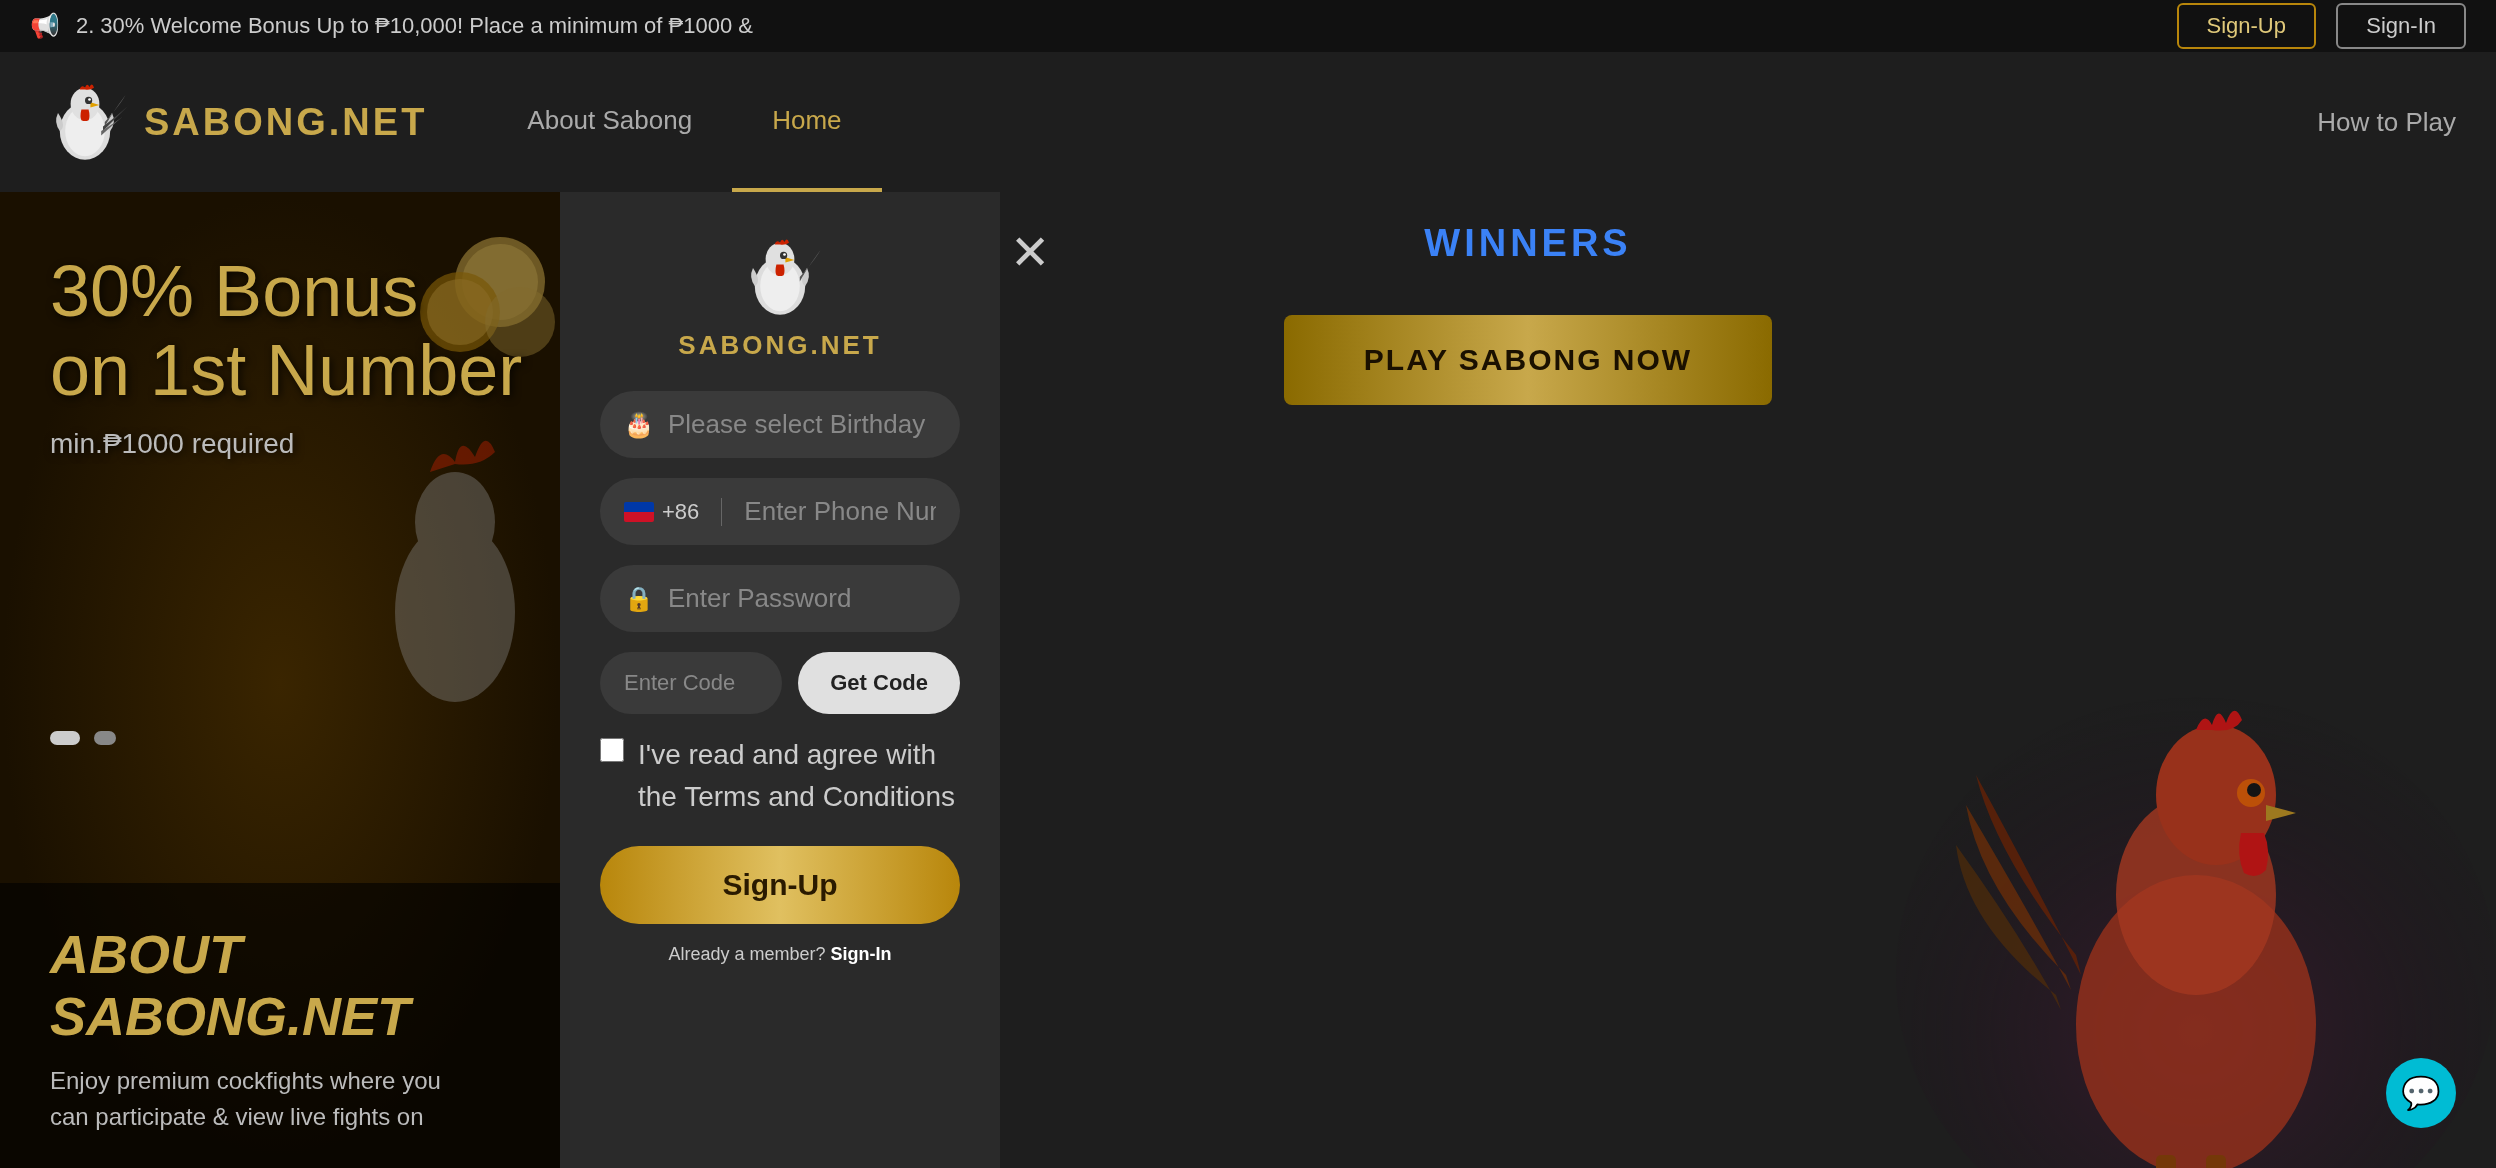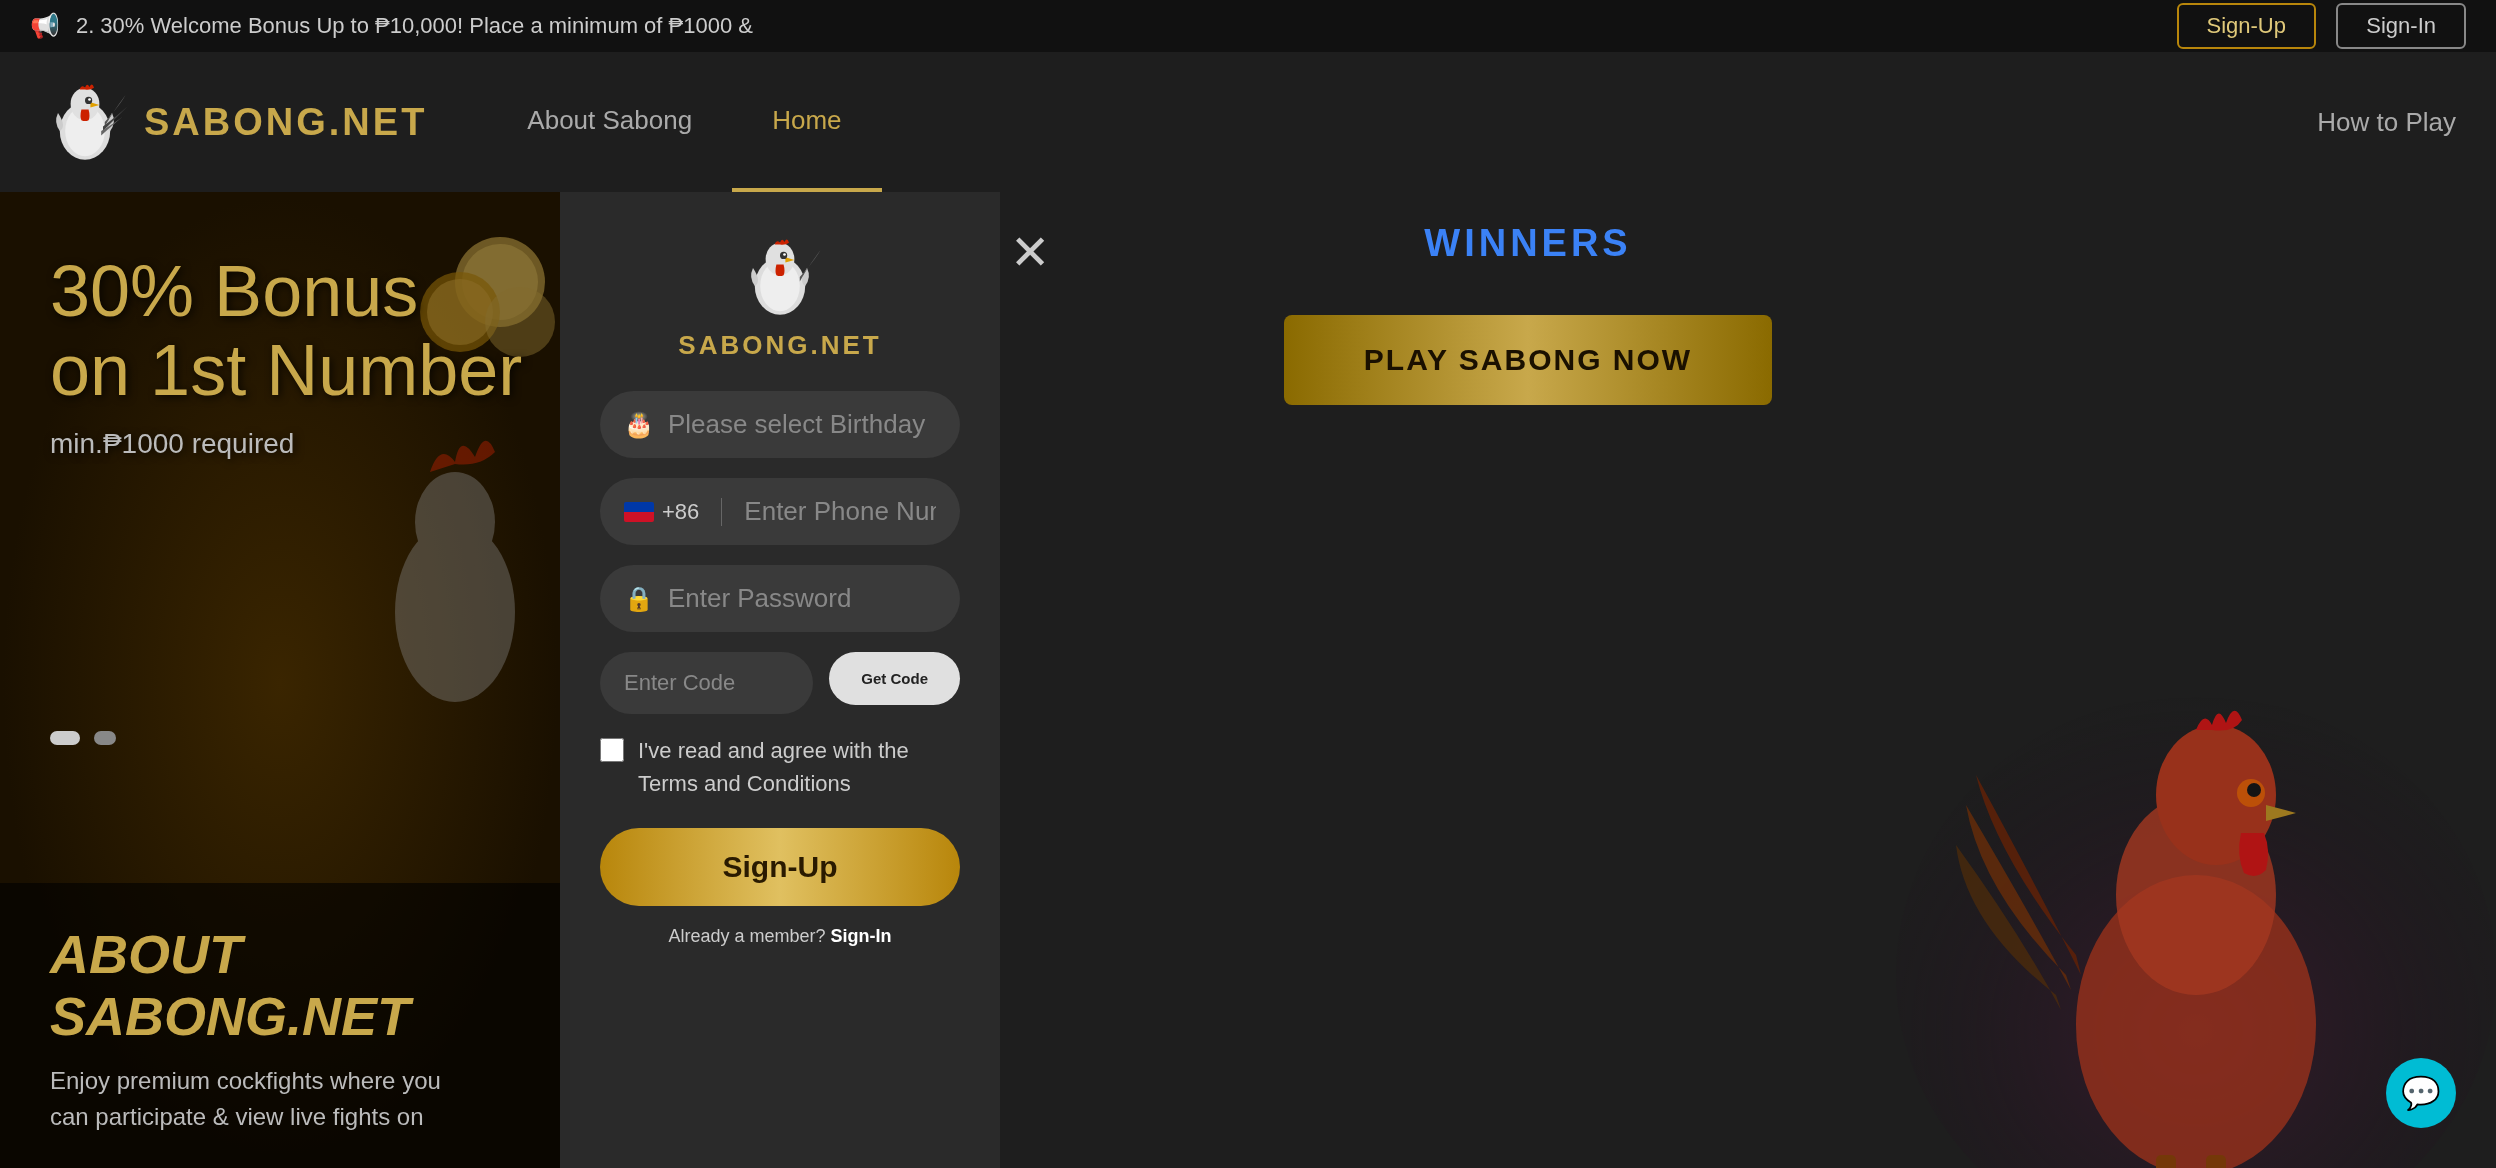--- a/index.html
+++ b/index.html
@@ -295,21 +295,21 @@
       color: #999;
       font-size: 22px;
       width: 100%;
     }
     .code-input::placeholder { color: #888; }
     .get-code-btn {
       background: #e0e0e0;
       border: none;
       border-radius: 40px;
       padding: 18px 32px;
-      font-size: 15px;
+      font-size: 22px;
       font-weight: bold;
       color: #222;
       cursor: pointer;
       white-space: nowrap;
     }
 
     
     .terms-row {
       width: 100%;
       display: flex;
@@ -320,21 +320,21 @@
     .terms-checkbox {
       width: 24px;
       height: 24px;
       border: 2px solid #888;
       background: transparent;
       flex-shrink: 0;
       margin-top: 4px;
       cursor: pointer;
     }
     .terms-text {
-      font-size: 22px;
+      font-size: 28px;
       color: #ccc;
       line-height: 1.5;
     }
 
     
     .signup-main-btn {
       width: 100%;
       background: linear-gradient(90deg, #b8860b, #e0c060, #b8860b);
       border: none;
       border-radius: 40px;

